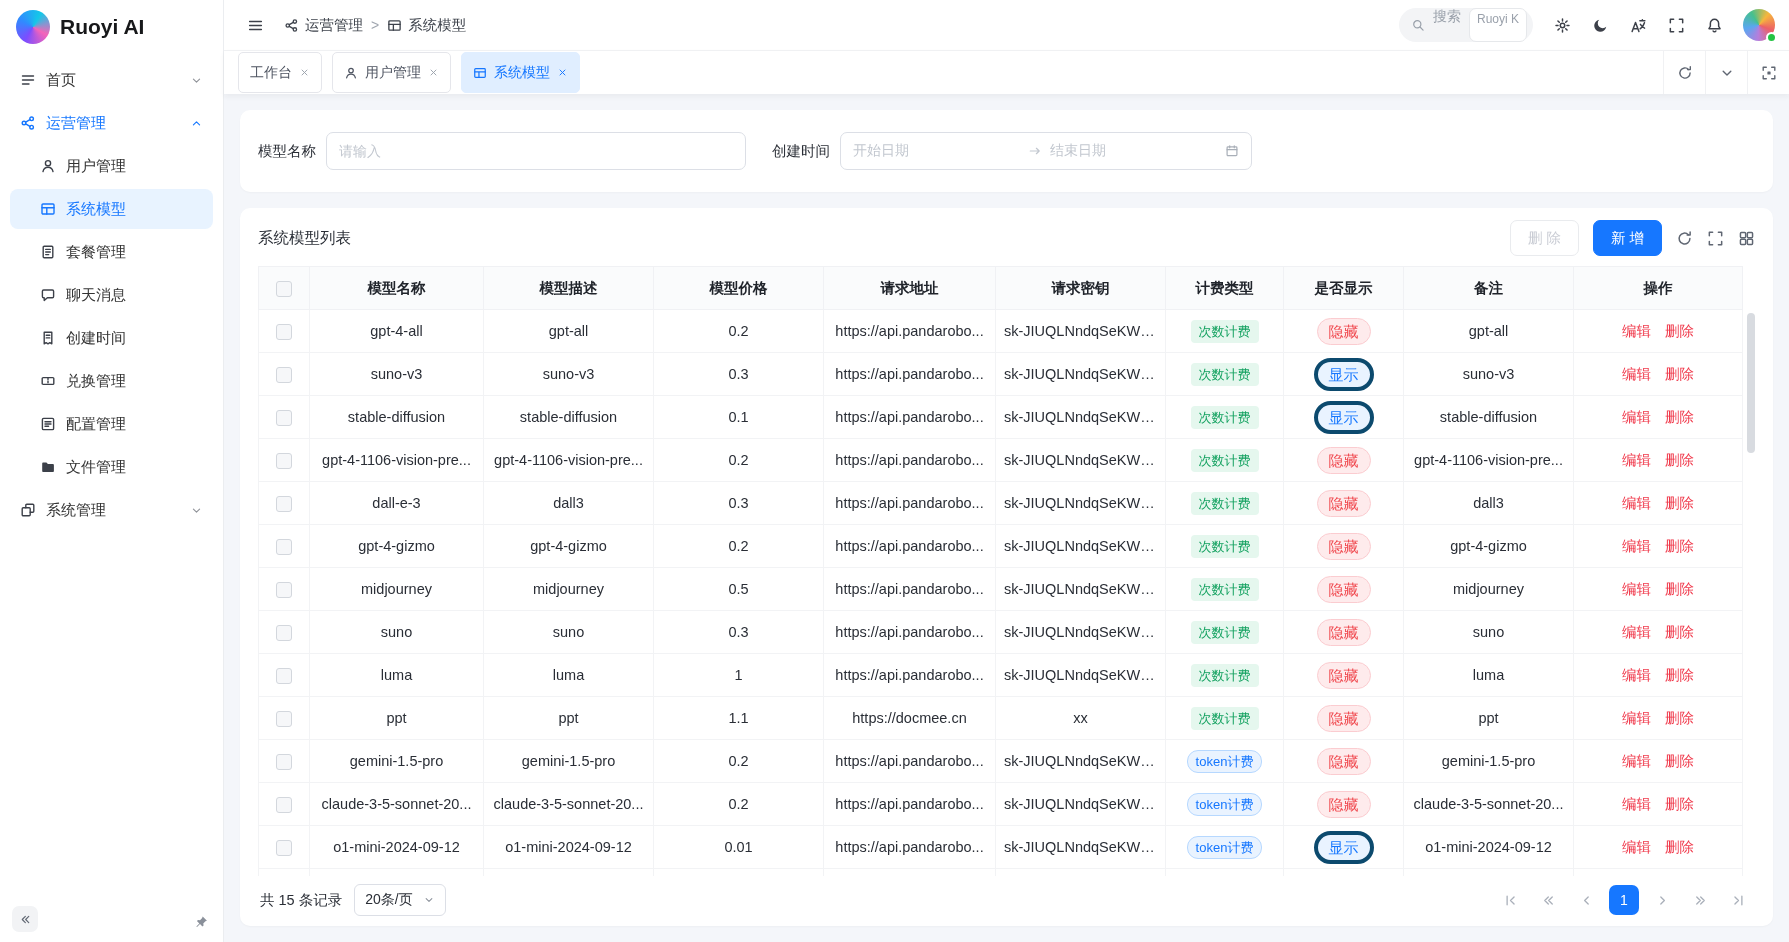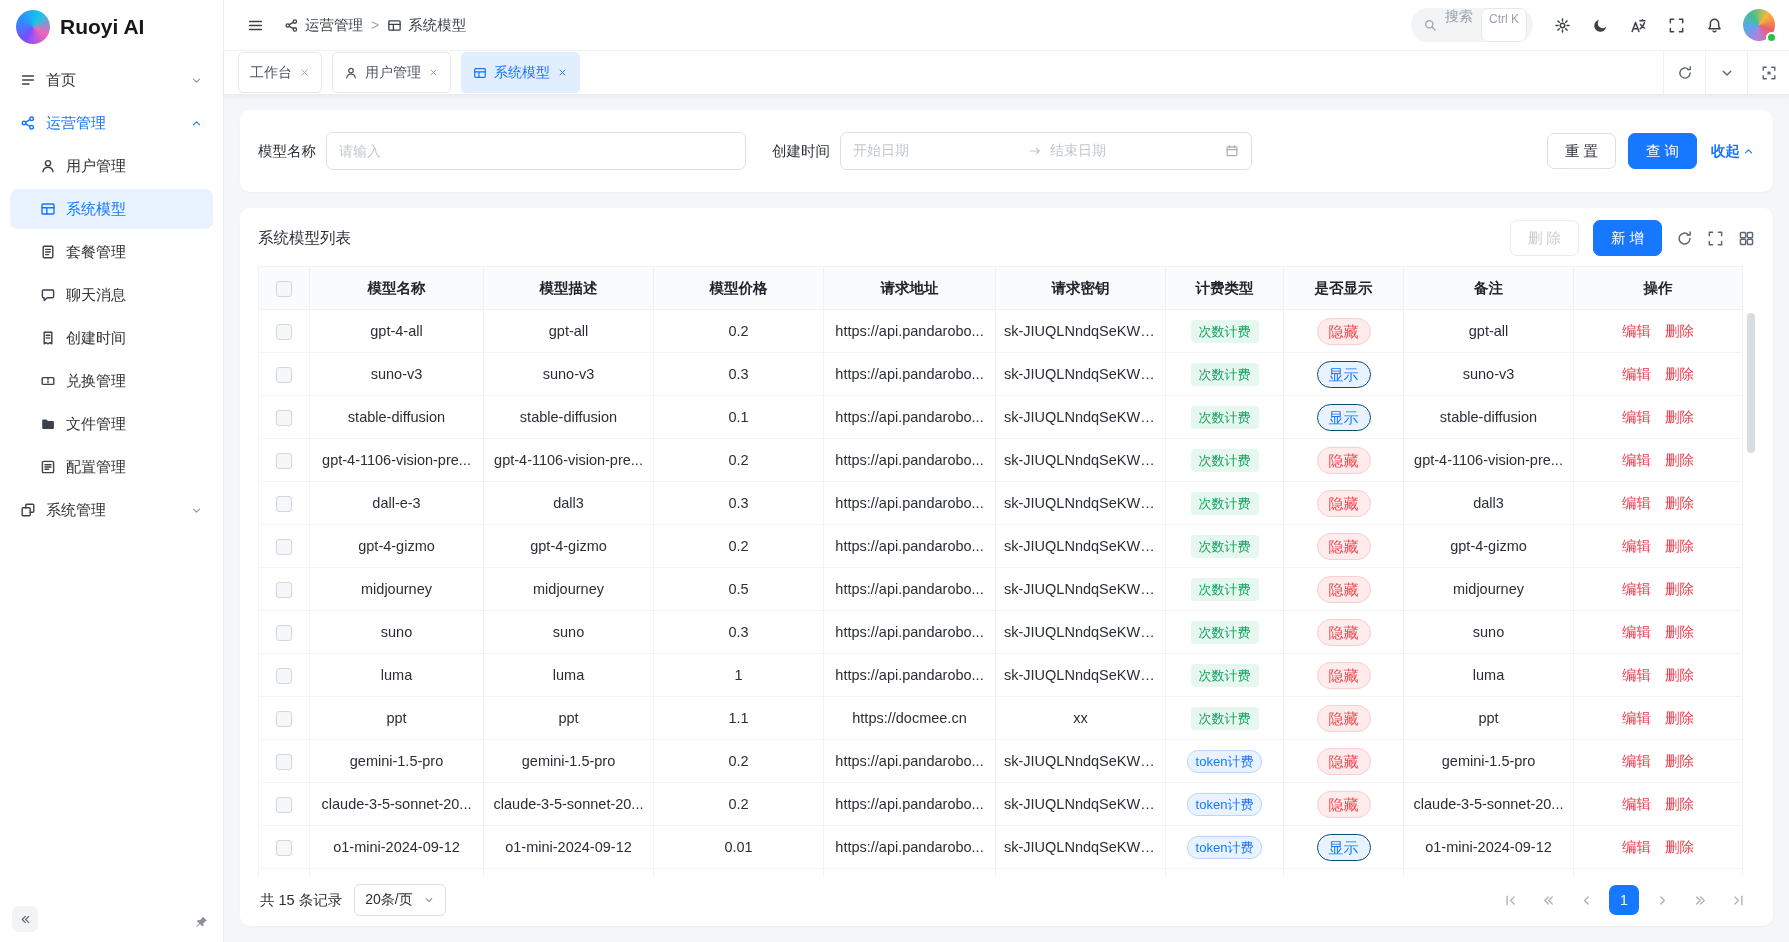--- a/index.html
+++ b/index.html
@@ -92,21 +92,21 @@
   .data-table th{height:44px;background:#fafbfc;font-size:14.5px;font-weight:600;color:#20242b;border-top:1px solid #f0f1f4;border-bottom:1px solid #f0f1f4;border-right:1px solid #f0f1f4;padding:0 8px;white-space:nowrap;overflow:hidden;text-overflow:ellipsis;text-align:center}
   .data-table th:first-child{border-left:1px solid #f0f1f4}
   .data-table td{height:43px;font-size:14.5px;color:#2a2e36;border-bottom:1px solid #f2f3f5;border-right:1px solid #f2f3f5;padding:0 8px;text-align:center;white-space:nowrap;overflow:hidden;text-overflow:ellipsis;background:#fff}
   .data-table td:first-child{border-left:1px solid #f2f3f5}
   .cb{width:16px;height:16px;border:1px solid #d3d7dd;border-radius:3px;background:#f6f7f9;display:inline-block;vertical-align:middle;cursor:pointer}
   .tag{display:inline-block;font-size:13px;line-height:1;padding:5px 8px;border-radius:4px}
   .tag-count{color:#12a15f;background:#e5f7ee}
   .tag-token{color:#1677ff;background:#e9f3ff;border:1px solid #b6d8ff;border-radius:11px;padding:4px 8px}
   .pill{display:inline-block;font-size:15px;line-height:1;padding:5px 11px;border-radius:999px}
   .pill-hidden{color:#f0484e;background:#feebec;border:1px solid #fbccd0}
-  .pill-shown{color:#1677ff;background:#e9f3ff;border:1px solid #0c4a6e}
+  .pill-shown{color:#1677ff;background:#e9f3ff;border:4px solid #0c4a6e}
   .op-link{color:#f0384a;cursor:pointer;padding:0 7px;font-size:14.5px}
   .v-scrollbar{position:absolute;top:45px;right:0;bottom:0;width:8px}
   .v-thumb{position:absolute;top:2px;right:0;width:8px;height:140px;border-radius:4px;background:#d8dbe0}
   tr.partial td{border-bottom:none}
 
   
   .card-foot{flex:none;display:flex;align-items:center;gap:12px;padding:8px 2px 2px}
   .total-text{font-size:14.5px;color:#2a2e36;white-space:nowrap}
   .page-size{height:32px;border:1px solid #dcdfe6;border-radius:6px;display:flex;align-items:center;gap:10px;padding:0 10px;font-size:14px;color:#2a2e36;cursor:pointer;white-space:nowrap}
   .page-size .icon{color:#8a909a}
@@ -206,33 +206,33 @@
               <svg viewBox="0 0 16 16" fill="none" stroke="currentColor" stroke-width="1.4" stroke-linecap="round" stroke-linejoin="round">
                 <rect x="2.2" y="4.6" width="11.6" height="6.8" rx="1"></rect>
                 <path d="M8 4.6v6.8" stroke-dasharray="1.8 1.6"></path>
               </svg>
             </span>
             <span class="mi-label">兑换管理</span>
           </div>
           <div class="menu-item child">
             <span class="icon mi-icon">
               <svg viewBox="0 0 16 16" fill="none" stroke="currentColor" stroke-width="1.4" stroke-linecap="round" stroke-linejoin="round">
-                <path d="M2.2 4.5c0-.6.5-1.1 1.1-1.1h3.1l1.5 1.7h4.9c.6 0 1.1.5 1.1 1.1v5.7c0 .6-.5 1.1-1.1 1.1H3.3c-.6 0-1.1-.5-1.1-1.1V4.5z" fill="currentColor" stroke="none"></path>
-              </svg>
-            </span>
-            <span class="mi-label">文件管理</span>
+                <rect x="2.4" y="2.4" width="11.2" height="11.2" rx="1.2"></rect>
+                <path d="M5 5.7h6M5 8h6M5 10.3h3.6"></path>
+              </svg>
+            </span>
+            <span class="mi-label">配置管理</span>
           </div>
           <div class="menu-item child">
             <span class="icon mi-icon">
               <svg viewBox="0 0 16 16" fill="none" stroke="currentColor" stroke-width="1.4" stroke-linecap="round" stroke-linejoin="round">
-                <rect x="2.4" y="2.4" width="11.2" height="11.2" rx="1.2"></rect>
-                <path d="M5 5.7h6M5 8h6M5 10.3h3.6"></path>
-              </svg>
-            </span>
-            <span class="mi-label">配置管理</span>
+                <path d="M2.2 4.5c0-.6.5-1.1 1.1-1.1h3.1l1.5 1.7h4.9c.6 0 1.1.5 1.1 1.1v5.7c0 .6-.5 1.1-1.1 1.1H3.3c-.6 0-1.1-.5-1.1-1.1V4.5z" fill="currentColor" stroke="none"></path>
+              </svg>
+            </span>
+            <span class="mi-label">文件管理</span>
           </div>
         </div>
         <div class="menu-item">
           <span class="icon mi-icon">
             <svg viewBox="0 0 16 16" fill="none" stroke="currentColor" stroke-width="1.4" stroke-linecap="round" stroke-linejoin="round">
               <rect x="2.2" y="5.8" width="8" height="8" rx="1"></rect>
               <path d="M5.8 5.8V3.2c0-.6.4-1 1-1h6c.6 0 1 .4 1 1v6c0 .6-.4 1-1 1h-2.6"></path>
             </svg>
           </span>
           <span class="mi-label">系统管理</span>
@@ -292,21 +292,21 @@
         </nav>
       <div class="topbar-right">
         <div class="search-pill">
           <span class="icon">
               <svg viewBox="0 0 16 16" fill="none" stroke="currentColor" stroke-width="1.4" stroke-linecap="round" stroke-linejoin="round">
                 <circle cx="7.2" cy="7.2" r="4.1"></circle>
                 <path d="M10.3 10.3L13.8 13.8"></path>
               </svg>
             </span>
           <span class="sp-text">搜索</span>
-          <span class="kbd">Ctrl K</span>
+          <span class="kbd">Ruoyi K</span>
         </div>
         <button class="icon-btn">
             <span class="icon">
               <svg viewBox="0 0 16 16" fill="none" stroke="currentColor" stroke-width="1.4" stroke-linecap="round" stroke-linejoin="round">
                 <circle cx="8" cy="8" r="2.1"></circle>
                 <path d="M8 1.9v1.9M8 12.2v1.9M1.9 8h1.9M12.2 8h1.9M3.7 3.7l1.3 1.3M11 11l1.3 1.3M12.3 3.7L11 5M5 11l-1.3 1.3"></path>
               </svg>
             </span>
           </button>
         <button class="icon-btn">
@@ -426,32 +426,20 @@
                 <path d="M2.6 8h10.2M9.6 4.9L12.8 8l-3.2 3.1"></path>
               </svg>
             </span>
           <span class="ph">结束日期</span>
           <span class="icon cal">
               <svg viewBox="0 0 16 16" fill="none" stroke="currentColor" stroke-width="1.4" stroke-linecap="round" stroke-linejoin="round">
                 <rect x="2.4" y="3.3" width="11.2" height="10.1" rx="1"></rect>
                 <path d="M2.4 6.5h11.2M5.4 2.1v2.3M10.6 2.1v2.3"></path>
               </svg>
             </span>
-        </div>
-        <div class="filter-actions">
-          <button class="btn">重 置</button>
-          <button class="btn btn-primary">查 询</button>
-          <span class="link-collapse">
-            <span>收起</span>
-            <span class="icon">
-                <svg viewBox="0 0 16 16" fill="none" stroke="currentColor" stroke-width="1.4" stroke-linecap="round" stroke-linejoin="round">
-                  <path d="M4.2 9.8L8 6.1l3.8 3.7"></path>
-                </svg>
-              </span>
-          </span>
         </div>
       </section>
 
       <section class="card table-card">
         <div class="card-head">
           <h3 class="card-title">系统模型列表</h3>
           <div class="head-actions">
             <button class="btn btn-disabled">删 除</button>
             <button class="btn btn-primary">新 增</button>
             <button class="tool-icon">

